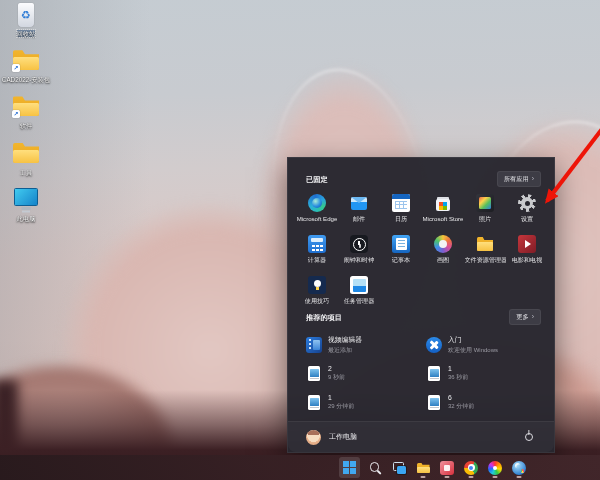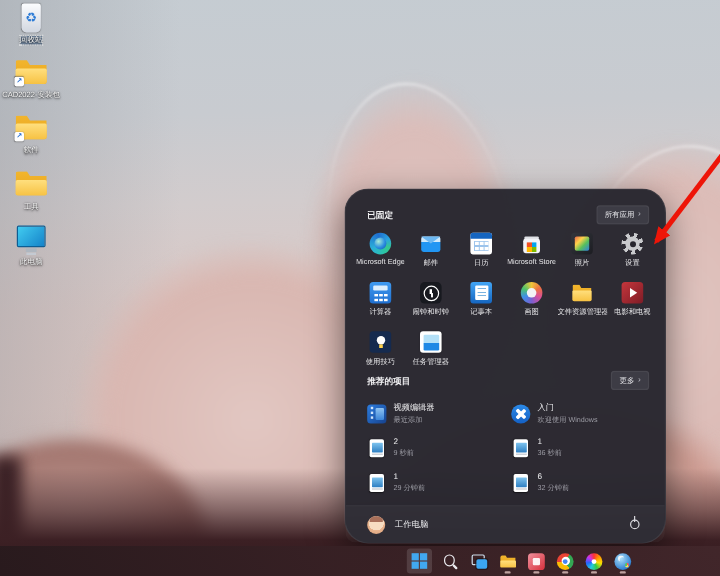--- a/index.html
+++ b/index.html
@@ -45,21 +45,21 @@
     color:#2a6fd0; font-size:6px; line-height:8px; text-align:center; font-weight:bold; z-index:2;
     box-shadow:0 0 1px rgba(0,0,0,.5); }
 
   .di-this-pc::before { content:''; position:absolute; left:3px; right:3px; top:1px; height:16px;
     background:linear-gradient(135deg,#41cbf0,#1583c9); border:1px solid #0d5e93; border-radius:1.5px; }
   .di-this-pc::after { content:''; position:absolute; left:50%; transform:translateX(-50%); bottom:3px; width:9px; height:3px;
     background:#aeb6bf; box-shadow:0 3px 0 -0.5px #c4cad2; }
 
   
   .start-menu { position:absolute; left:287px; top:157px; width:268px; height:296px;
-    background:rgba(39,38,46,.97); border:1px solid rgba(255,255,255,.07); border-radius:20px;
+    background:rgba(39,38,46,.97); border:1px solid rgba(255,255,255,.07); border-radius:0;
     box-shadow:0 10px 28px rgba(0,0,0,.5); color:#e9e9ec; }
   .sm-header { position:absolute; left:18px; top:17px; font-size:7.2px; font-weight:bold; color:#f2f2f4; }
   .sm-btn { position:absolute; right:13px; display:flex; align-items:center; gap:3px;
     background:#3d3c45; border:1px solid rgba(255,255,255,.06); border-radius:3px;
     padding:2.5px 6px; font-size:6.2px; color:#e2e2e6; cursor:pointer; }
   .sm-btn .chev { font-size:7px; color:#b9b9c2; line-height:6px; }
   .btn-allapps { top:13px; }
   .btn-more { top:151px; }
 
   .pin-grid { position:absolute; left:8px; top:32px; width:252px;

